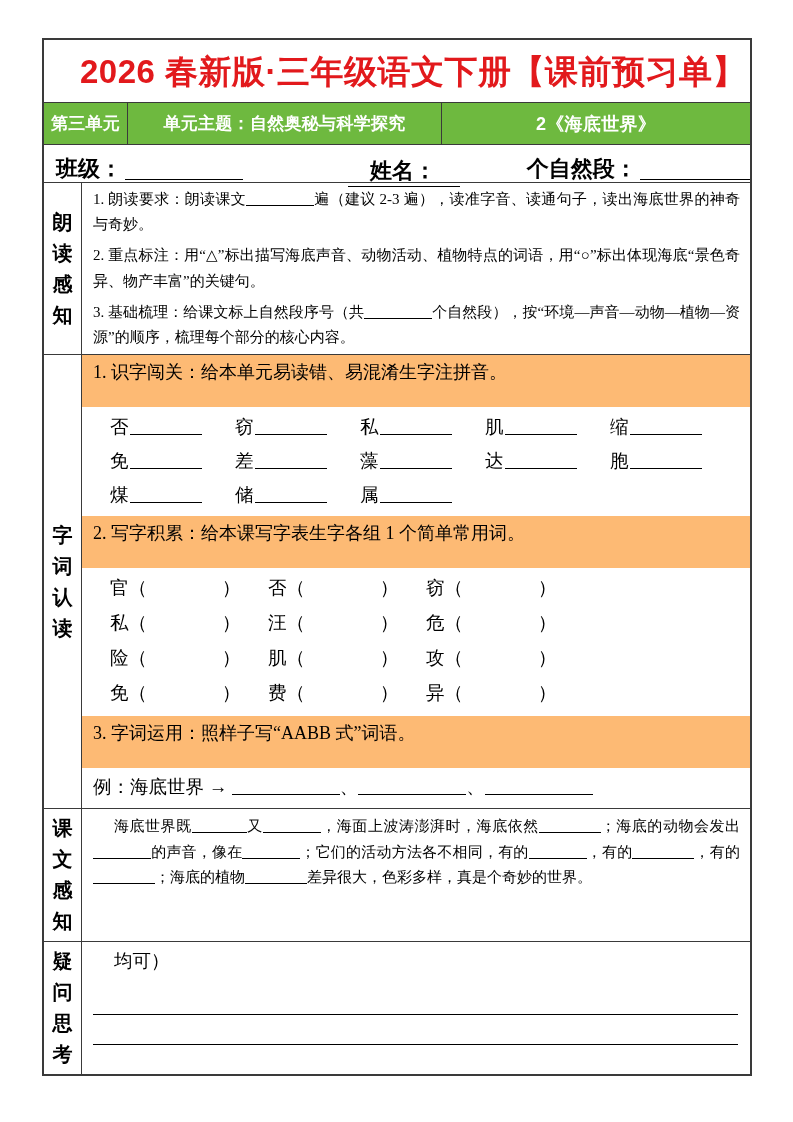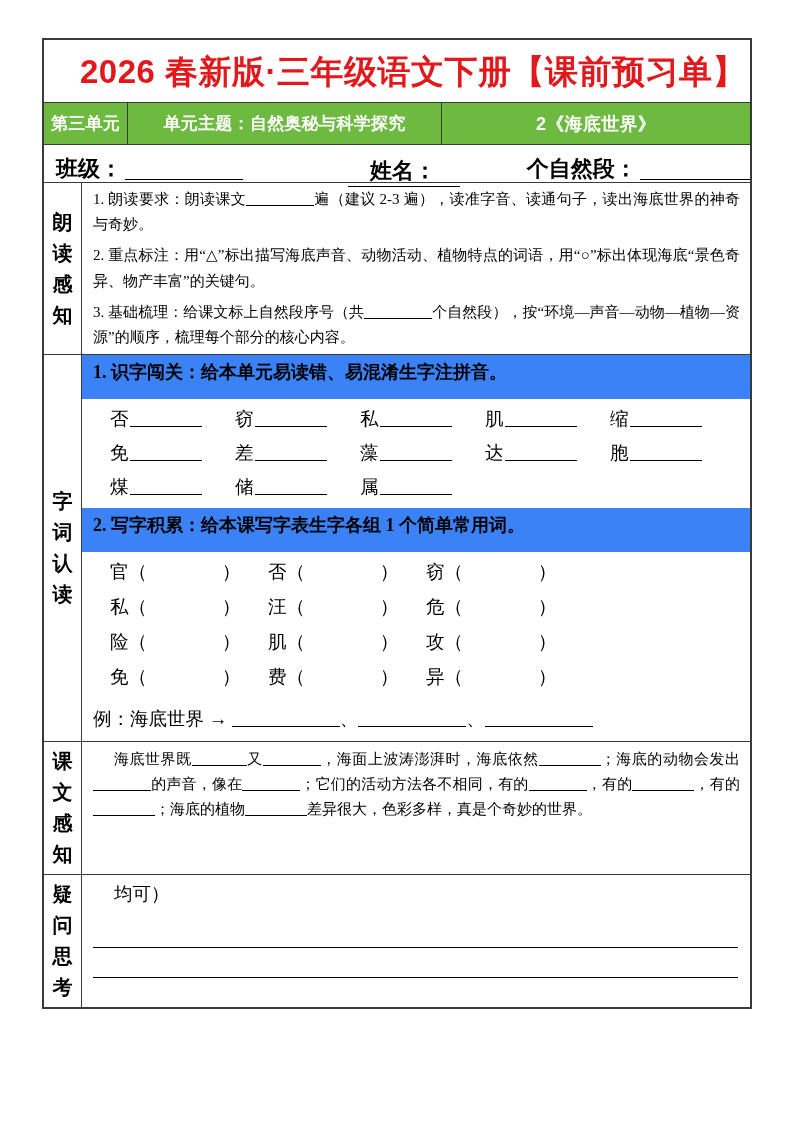--- a/index.html
+++ b/index.html
@@ -142,26 +142,25 @@
   .u-58 { width: 58px; }
   .u-62 { width: 62px; }
   .u-68 { width: 68px; }
 
   
   .sec-read .para { padding-top: 4px; }
   .sec-read .para:last-child { padding-bottom: 4px; }
 
   
   .subhead {
-    background: #3b82f6;
+    background: #fdba74;
     font-size: 18px;
     line-height: 1.55;
-    padding: 4px 10px 12px 11px;
-    box-sizing: border-box;
-    font-weight: bold;
+    padding: 4px 10px 20px 11px;
+    box-sizing: border-box;
   }
 
   
   .char-grid {
     display: flex;
     flex-wrap: wrap;
     padding: 3px 10px 3px 28px;
     box-sizing: border-box;
   }
   .char-grid .cell {
@@ -312,20 +311,21 @@
           <div class="cell"><span>汪</span><span class="brk"><span class="lp">（</span><span class="rp">）</span></span></div>
           <div class="cell"><span>危</span><span class="brk"><span class="lp">（</span><span class="rp">）</span></span></div>
           <div class="cell"><span>险</span><span class="brk"><span class="lp">（</span><span class="rp">）</span></span></div>
           <div class="cell"><span>肌</span><span class="brk"><span class="lp">（</span><span class="rp">）</span></span></div>
           <div class="cell"><span>攻</span><span class="brk"><span class="lp">（</span><span class="rp">）</span></span></div>
           <div class="cell"><span>免</span><span class="brk"><span class="lp">（</span><span class="rp">）</span></span></div>
           <div class="cell"><span>费</span><span class="brk"><span class="lp">（</span><span class="rp">）</span></span></div>
           <div class="cell"><span>异</span><span class="brk"><span class="lp">（</span><span class="rp">）</span></span></div>
         </div>
 
+        <div class="subhead">3. 字词运用：照样子写“AABB 式”词语。</div>
 
         <div class="example">
           <span>例：海底世界 →</span>
           <span class="u-long"></span><span>、</span><span class="u-long"></span><span>、</span><span class="u-long"></span>
         </div>
 
       </div>
     </div>
 
     <div class="row">

